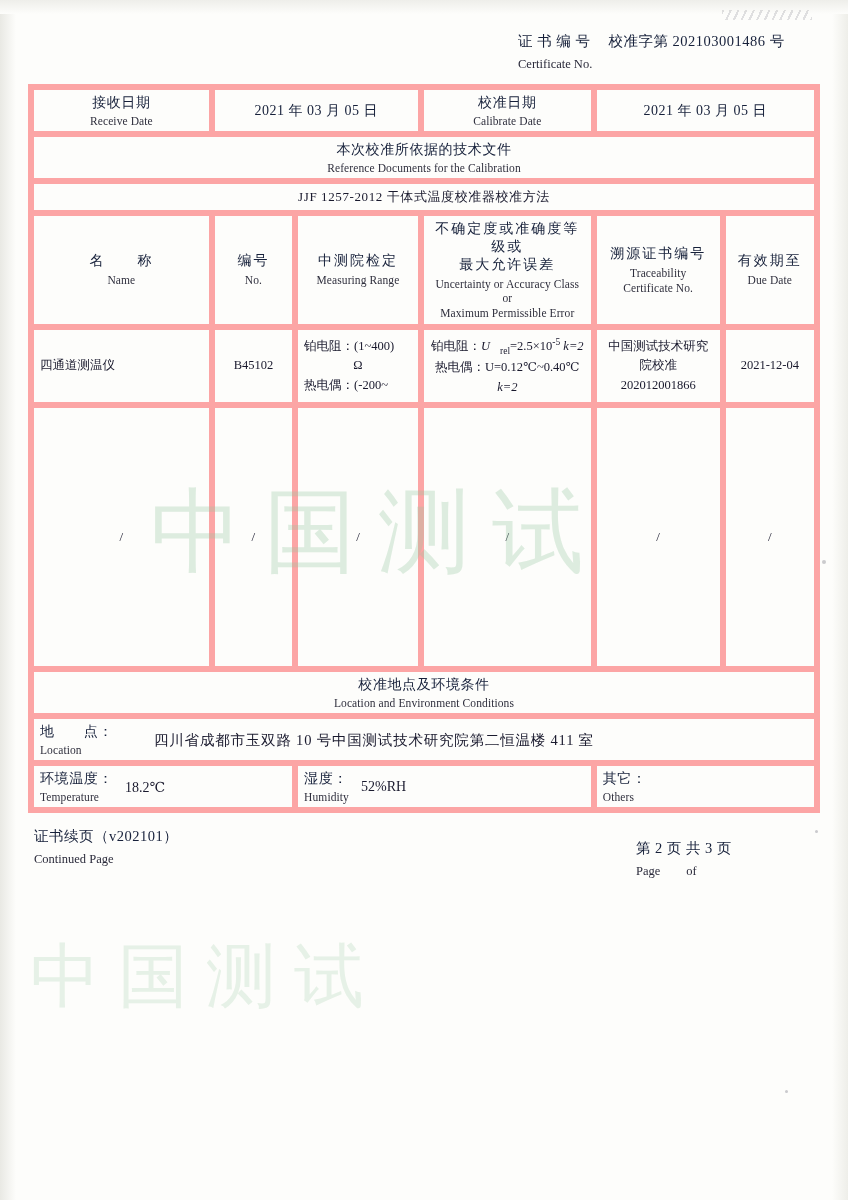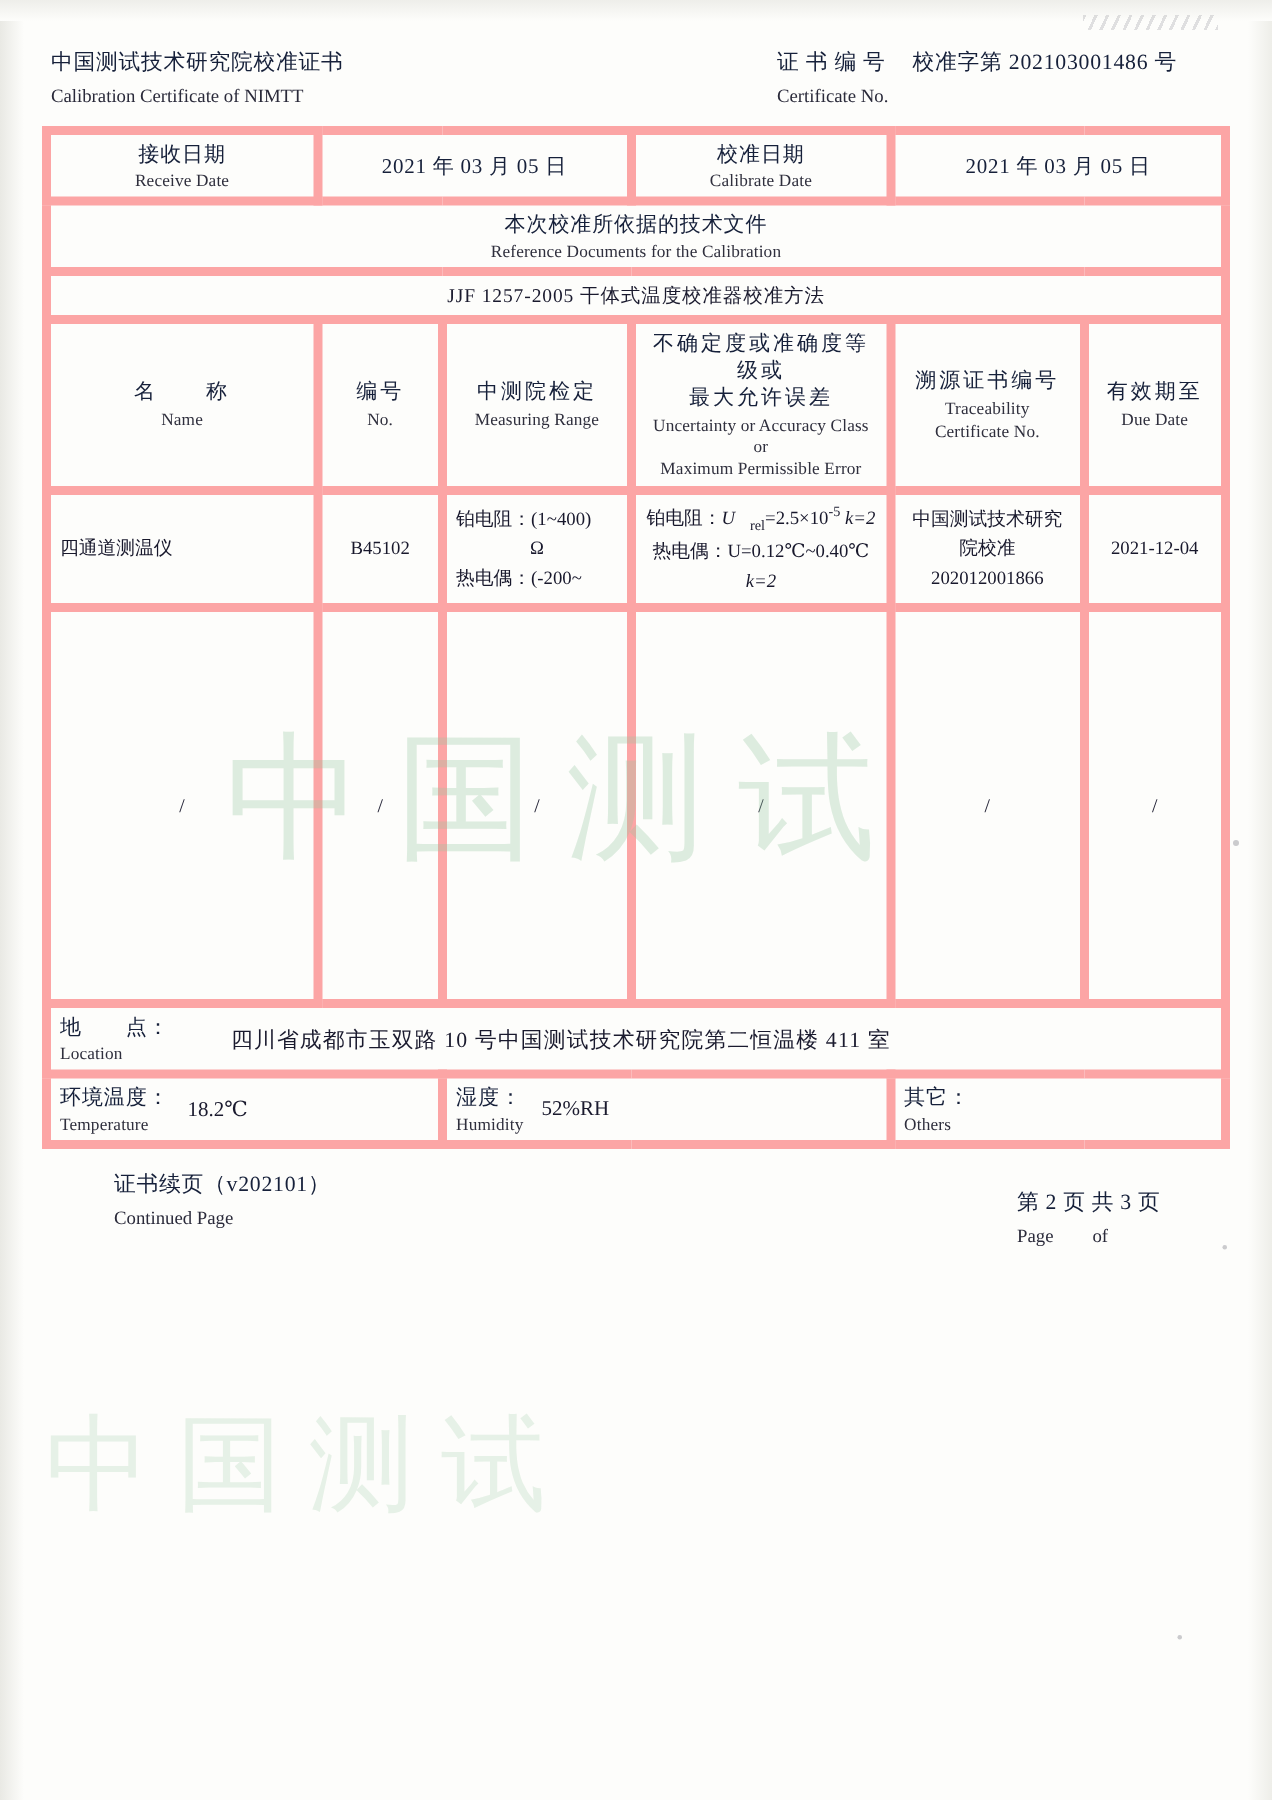--- a/index.html
+++ b/index.html
@@ -199,21 +199,20 @@
     margin-top: 9px;
     letter-spacing: 0.4px;
     color: #16203a;
   }
 
   
   .footer {
     position: relative;
     margin-top: 14px;
     height: 52px;
-    margin-left: 42px;
   }
   .f-left { position: absolute; left: 6px; top: 0; }
   .f-right { position: absolute; left: 608px; top: 12px; }
   .f-right .cn .n { margin: 0 4px; }
   .f-right .en .sp1 { margin-left: 26px; }
 
   
   .watermark {
     position: absolute;
     left: 150px;
@@ -247,24 +246,20 @@
   <div class="scan-edge-top"></div>
   <div class="smudge"></div>
   <div class="dot-a"></div>
   <div class="dot-b"></div>
   <div class="dot-c"></div>
 
   <div class="watermark">中国测试</div>
   <div class="watermark2">中国测试</div>
 
   <div class="header">
-    <div class="hdr-left">
-      <div class="cn">中国测试技术研究院校准证书</div>
-      <div class="en">Calibration Certificate of NIMTT</div>
-    </div>
     <div class="hdr-right">
       <div class="cn">
         <span class="label">证 书 编 号</span><span>校准字第 202103001486 号</span>
       </div>
       <div class="en">Certificate No.</div>
     </div>
   </div>
 
   <table class="cert">
     <colgroup>
@@ -294,21 +289,21 @@
       </td>
     </tr>
 
     <tr>
       <td class="ctr band-title" colspan="6">
         <div class="cnline">本次校准所依据的技术文件</div>
         <div class="enline">Reference Documents for the Calibration</div>
       </td>
     </tr>
     <tr>
-      <td class="ctr ref-doc" colspan="6">JJF 1257-2005 干体式温度校准器校准方法</td>
+      <td class="ctr ref-doc" colspan="6">JJF 1257-2012 干体式温度校准器校准方法</td>
     </tr>
 
 
     <tr class="colhead">
       <td class="ctr">
         <div class="cnline">名　　称</div>
         <div class="enline">Name</div>
       </td>
       <td class="ctr">
         <div class="cnline">编号</div>
@@ -376,20 +371,26 @@
         <span>/</span>
       </td>
       <td class="blank-mark">
         <span>/</span>
       </td>
       <td class="blank-mark">
         <span>/</span>
       </td>
     </tr>
 
+    <tr>
+      <td class="ctr band-title" colspan="6">
+        <div class="cnline">校准地点及环境条件</div>
+        <div class="enline">Location and Environment Conditions</div>
+      </td>
+    </tr>
 
     <tr class="loc-row">
       <td colspan="6">
         <div class="loc-inline">
           <div class="lab loc-label">
             <div class="cnline">地　　点：</div>
             <div class="enline">Location</div>
           </div>
           <div class="loc-val">四川省成都市玉双路 10 号中国测试技术研究院第二恒温楼 411 室</div>
         </div>

